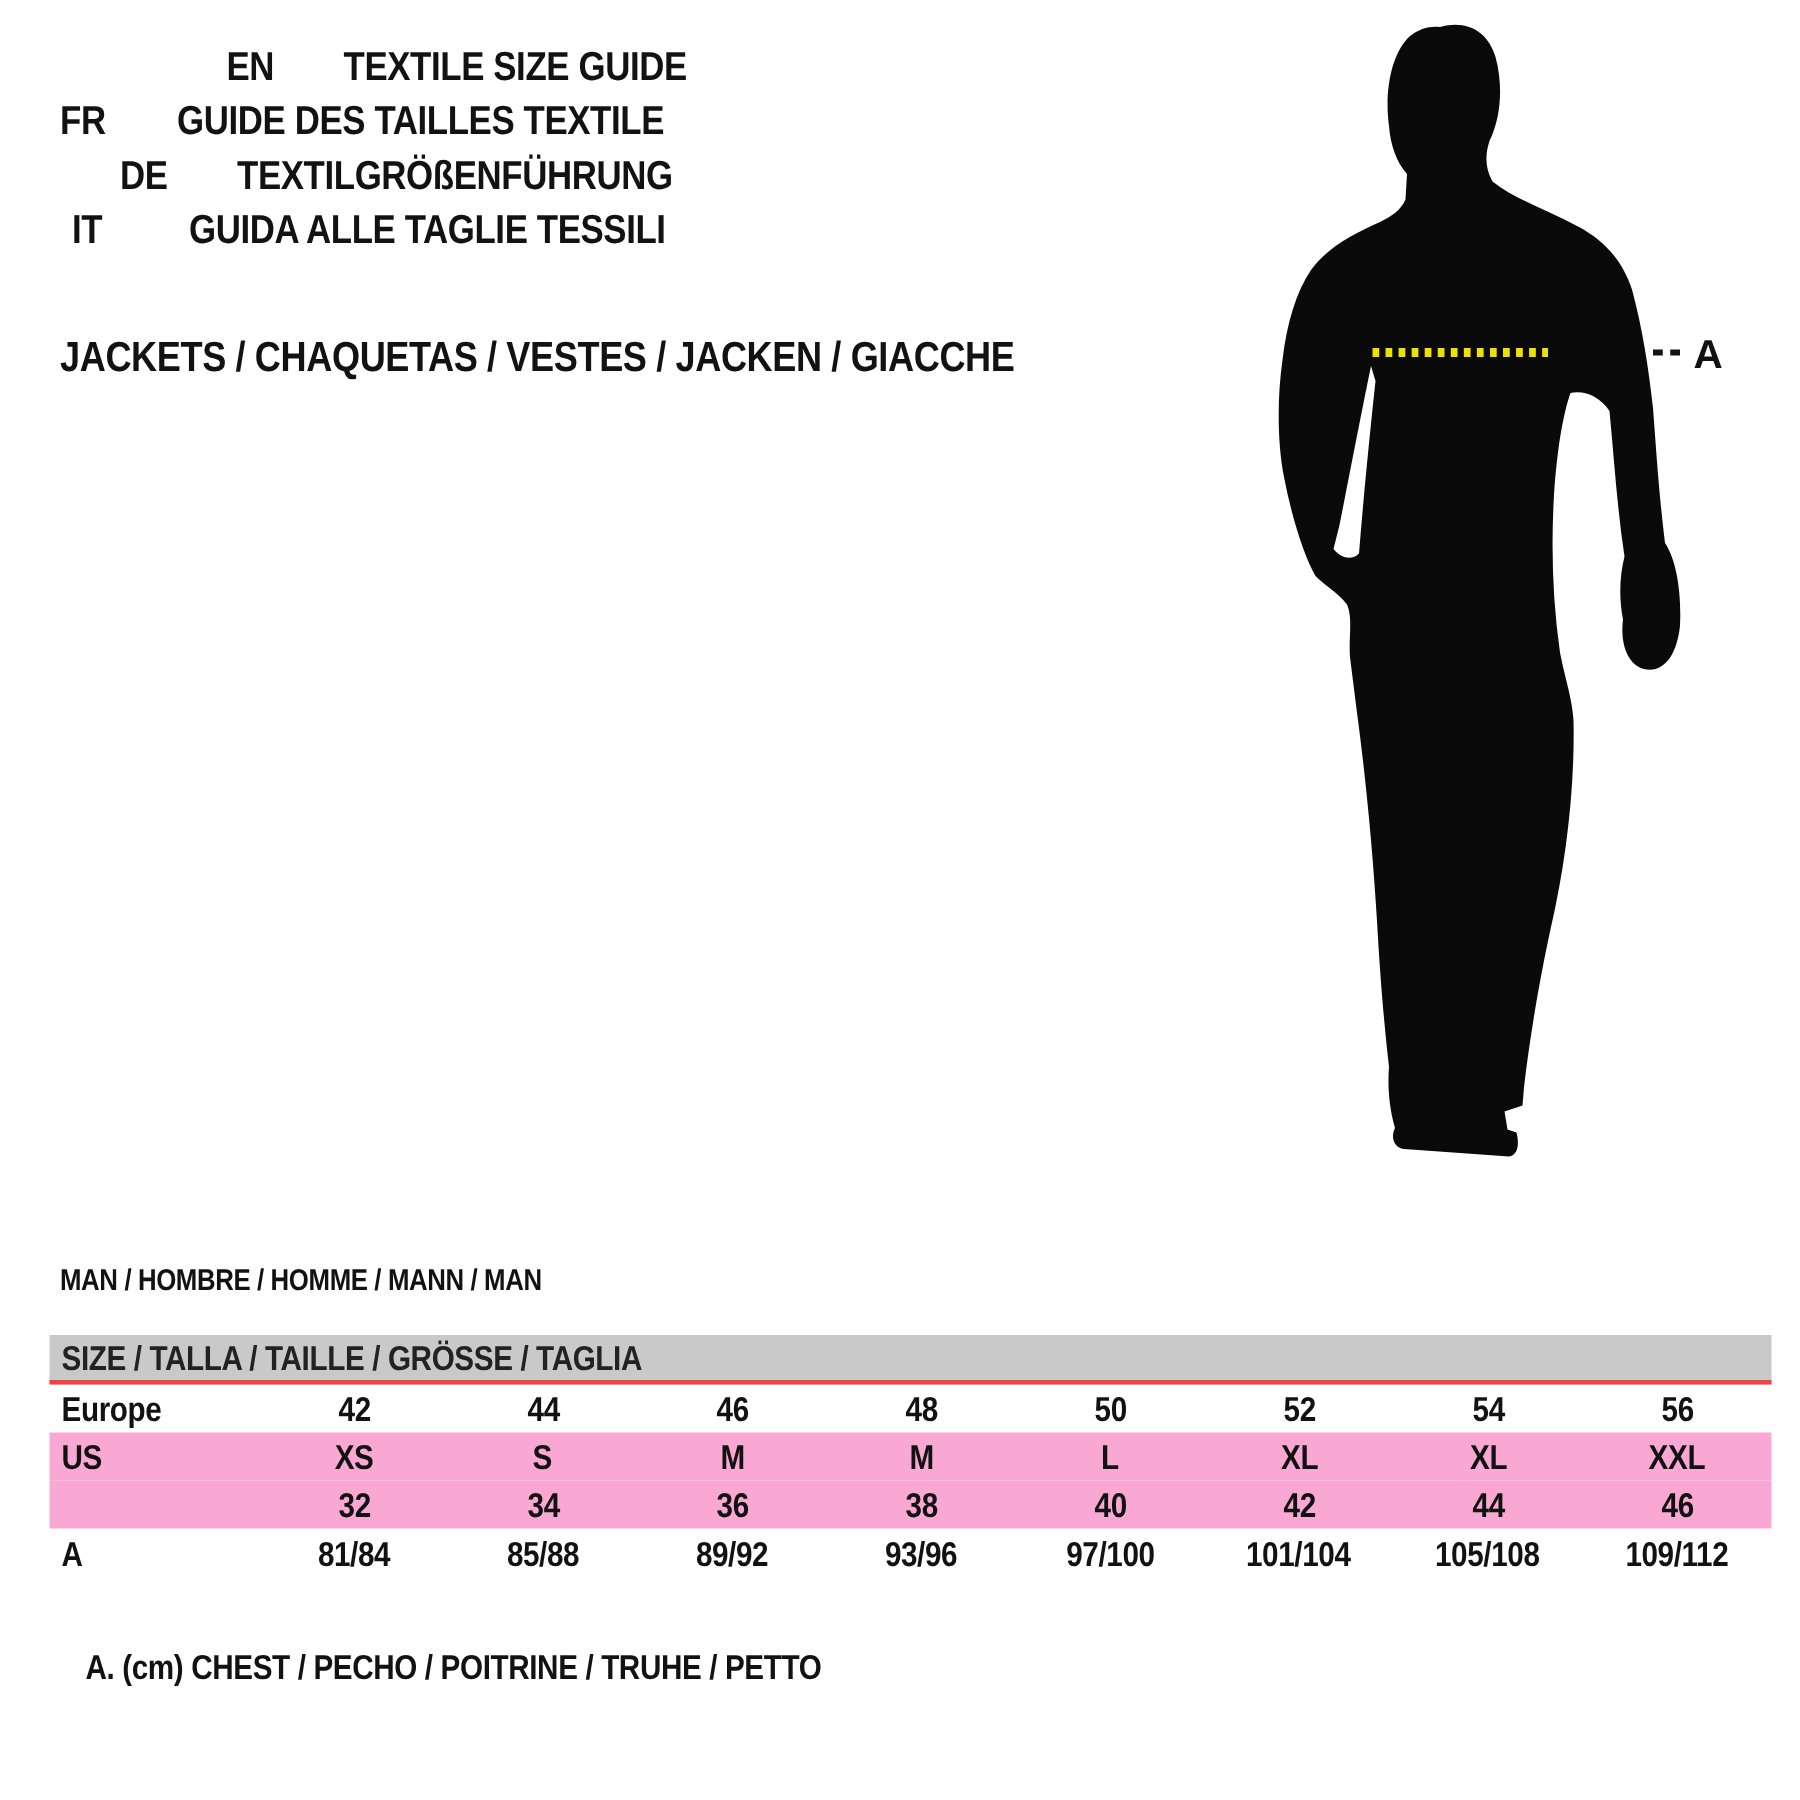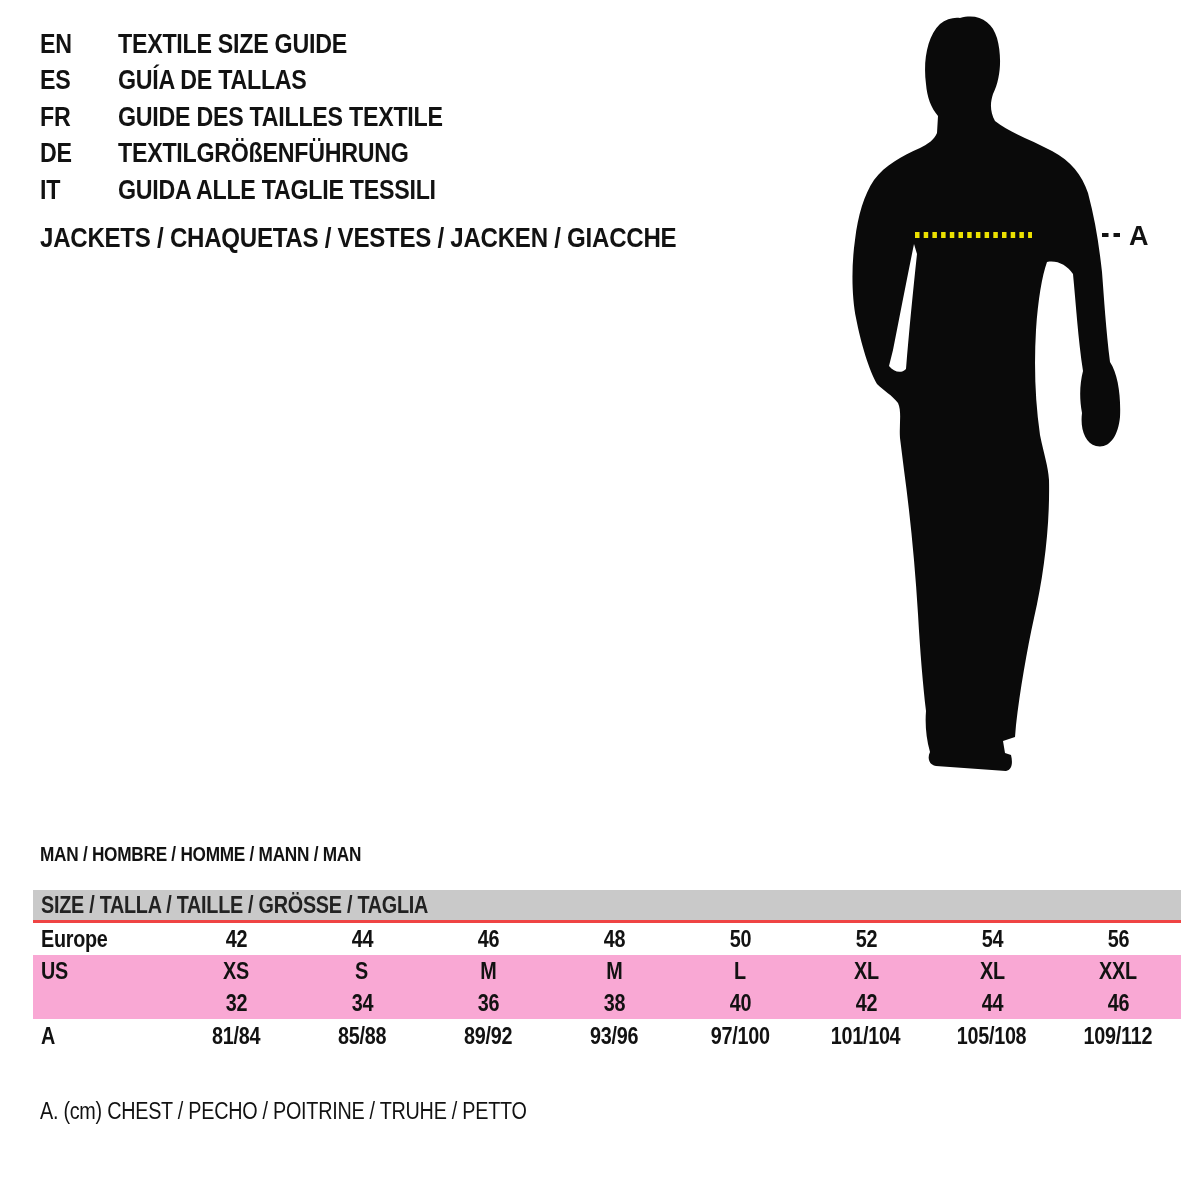--- a/index.html
+++ b/index.html
@@ -5,21 +5,21 @@
   html,body { margin:0; padding:0; background:#ffffff; }
   .canvas {
     position:relative; width:1200px; height:1200px; background:#ffffff;
     font-family:"Liberation Sans", sans-serif; color:#121212; overflow:hidden;
   }
   .cond  { display:inline-block; transform:scaleX(0.86); transform-origin:0 50%; letter-spacing:-0.3px; white-space:nowrap; }
   .condc { display:inline-block; transform:scaleX(0.86); transform-origin:50% 50%; letter-spacing:-0.3px; white-space:nowrap; }
 
   
   .lang-block { position:absolute; left:40px; top:26px; }
-  .lang-row   { display:flex; align-items:center; height:36.5px; font-size:27px; font-weight:bold; }
+  .lang-row   { display:flex; align-items:center; height:36.5px; font-size:27px; font-weight:bold;justify-content:flex-end; }
   .lang-code  { width:78px; }
 
   
   .categories { position:absolute; left:40px; top:222px; font-size:28px; font-weight:bold; line-height:32px; }
 
   
   .figure-wrap { position:absolute; left:830px; top:0; width:330px; height:800px; }
 
   
   .section-title { position:absolute; left:40px; top:843px; font-size:20px; font-weight:bold; }
@@ -31,35 +31,31 @@
     display:flex; align-items:center; padding-left:8px; box-sizing:border-box;
     font-size:23px; font-weight:bold; color:#222222;
   }
   .st-row   { display:flex; align-items:center; height:32px; font-size:23px; font-weight:bold; }
   .st-row.shaded { background:#f9a8d4; }
   .st-row.last   { height:34px; }
   .st-label { width:140px; padding-left:8px; box-sizing:border-box; }
   .st-cell  { width:126px; text-align:center; }
 
   
-  .footnote { position:absolute; left:40px; top:1098px; font-size:23px; font-weight:normal; }
+  .footnote { position:absolute; left:57px; top:1098px; font-size:23px; font-weight:bold; }
 </style>
 </head>
 <body>
 
 <div class="canvas">
 
   <div class="lang-block">
     <div class="lang-row">
       <span class="lang-code"><span class="cond">EN</span></span>
       <span class="cond">TEXTILE SIZE GUIDE</span>
-    </div>
-    <div class="lang-row">
-      <span class="lang-code"><span class="cond">ES</span></span>
-      <span class="cond">GUÍA DE TALLAS</span>
     </div>
     <div class="lang-row">
       <span class="lang-code"><span class="cond">FR</span></span>
       <span class="cond">GUIDE DES TAILLES TEXTILE</span>
     </div>
     <div class="lang-row">
       <span class="lang-code"><span class="cond">DE</span></span>
       <span class="cond">TEXTILGRÖßENFÜHRUNG</span>
     </div>
     <div class="lang-row">

